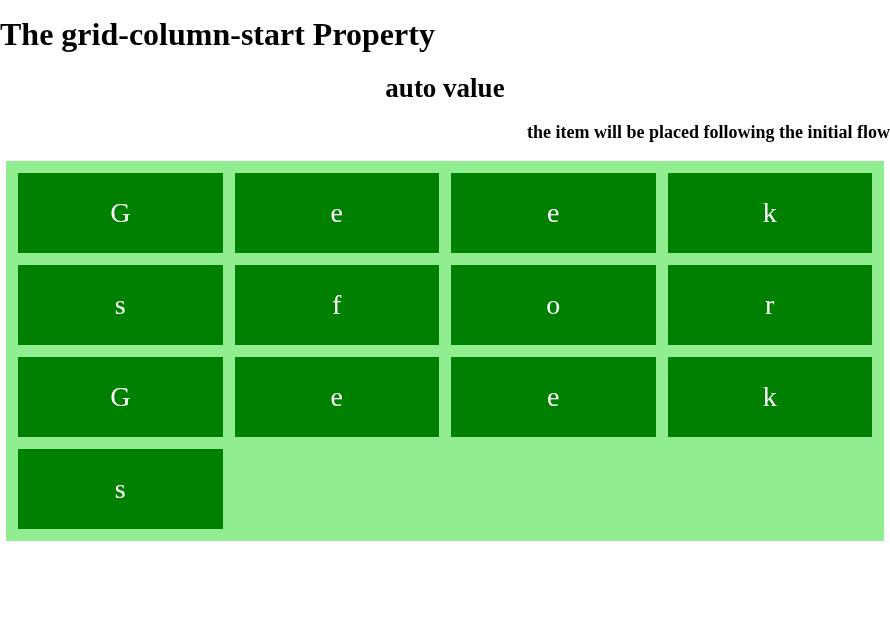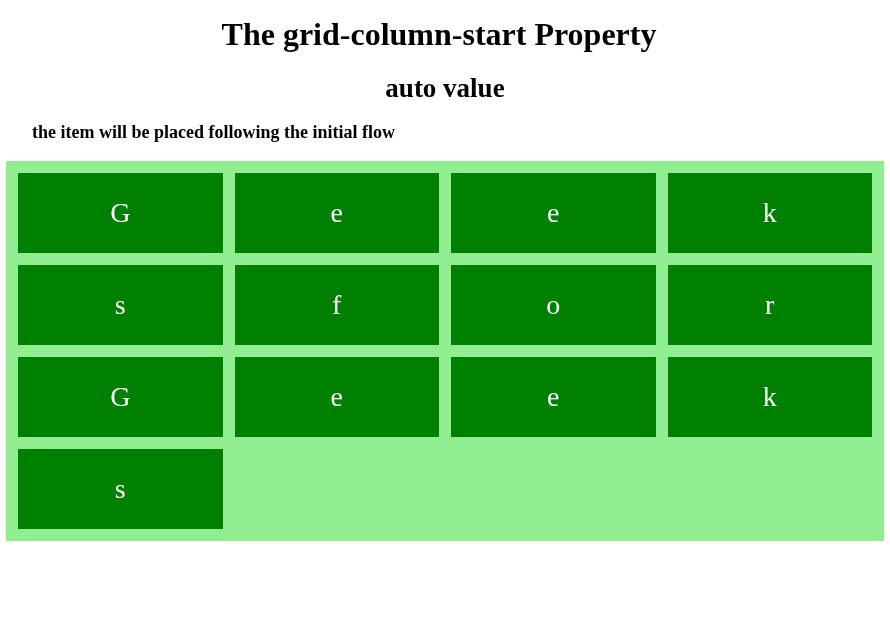--- a/index.html
+++ b/index.html
@@ -6,37 +6,35 @@
       box-sizing: border-box;
     }
     body {
       margin: 0;
       padding: 0;
       font-family: Georgia, 'Times New Roman', serif;
       background: white;
       width: 890px;
     }
     .heading-main {
-      text-align: center;
       font-size: 32px;
       font-weight: bold;
       margin: 16px 12px 8px 0;
     }
     .heading-sub {
       text-align: center;
       font-size: 27px;
       font-weight: bold;
       margin: 20px 0 8px 0;
     }
     .heading-desc {
-      text-align: left;
+      text-align: right;
       font-size: 18px;
       font-weight: bold;
       margin: 18px 0 18px 0;
-      padding-left: 32px;
     }
     .grid-container {
       display: grid;
       grid-template-columns: repeat(4, 1fr);
       gap: 12px;
       background-color: #90EE90;
       padding: 12px;
       margin: 0 6px;
     }
     .grid-item {

